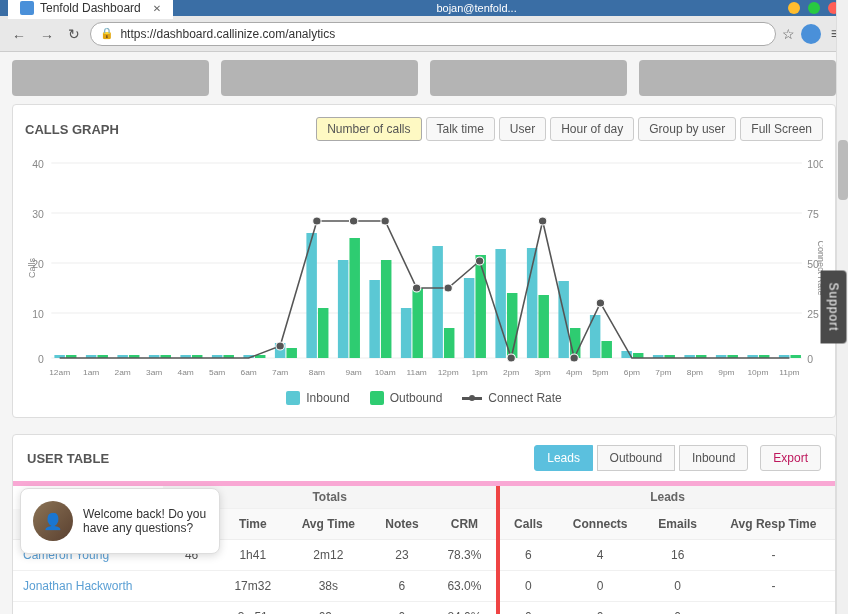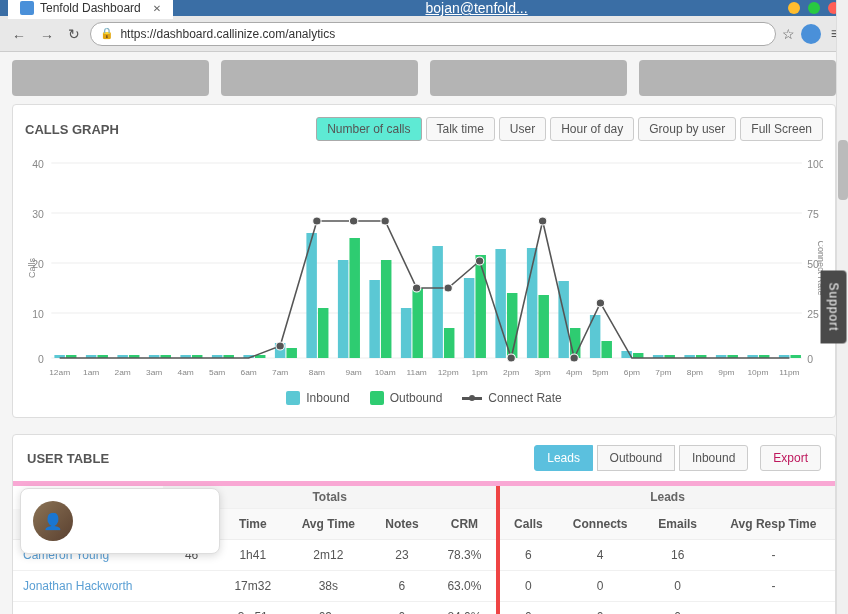--- a/index.html
+++ b/index.html
@@ -24,21 +24,21 @@
       gap: 6px;
       height: 22px;
     }
     .tab-favicon { width: 14px; height: 14px; background: #4a90d9; border-radius: 2px; }
     .tab-close { margin-left: 6px; color: #666; font-size: 10px; cursor: pointer; }
     .browser-window-controls { margin-left: auto; display: flex; gap: 8px; }
     .wc-btn { width: 12px; height: 12px; border-radius: 50%; cursor: pointer; }
     .wc-min { background: #ffbd2e; }
     .wc-max { background: #28ca41; }
     .wc-close { background: #ff5f57; }
-    .user-email { color: #fff; font-size: 14px; margin-left: auto; margin-right: 8px; text-decoration: underline; }
+    .user-email { color: #fff; font-size: 11px; margin-left: auto; margin-right: 8px; }
 
     .browser-toolbar {
       background: #e8e8e8;
       height: 36px;
       display: flex;
       align-items: center;
       padding: 0 8px;
       gap: 6px;
       border-bottom: 1px solid #ccc;
     }
@@ -104,21 +104,21 @@
     .chart-btn {
       border: 1px solid #ccc;
       background: #f8f8f8;
       padding: 4px 10px;
       border-radius: 3px;
       font-size: 12px;
       cursor: pointer;
       color: #555;
     }
     .chart-btn.active {
-      background: #5eead4;
+      background: #fef9c3;
       border-color: #aaa;
     }
 
     
     .chart-container {
       position: relative;
       height: 230px;
       margin: 0 0 8px 0;
     }
     .chart-svg {
@@ -604,17 +604,18 @@
     </table>
   </div>
 </div>
 
 <div class="support-btn">Support</div>
 
 <div class="chat-popup">
   <div class="chat-avatar">
     <div class="avatar-inner">👤</div>
   </div>
+  <span>Welcome back! Do you have any questions?</span>
 </div>
 
 <div class="scrollbar-track">
   <div class="scrollbar-thumb"></div>
 </div>
 
 </body></html>

